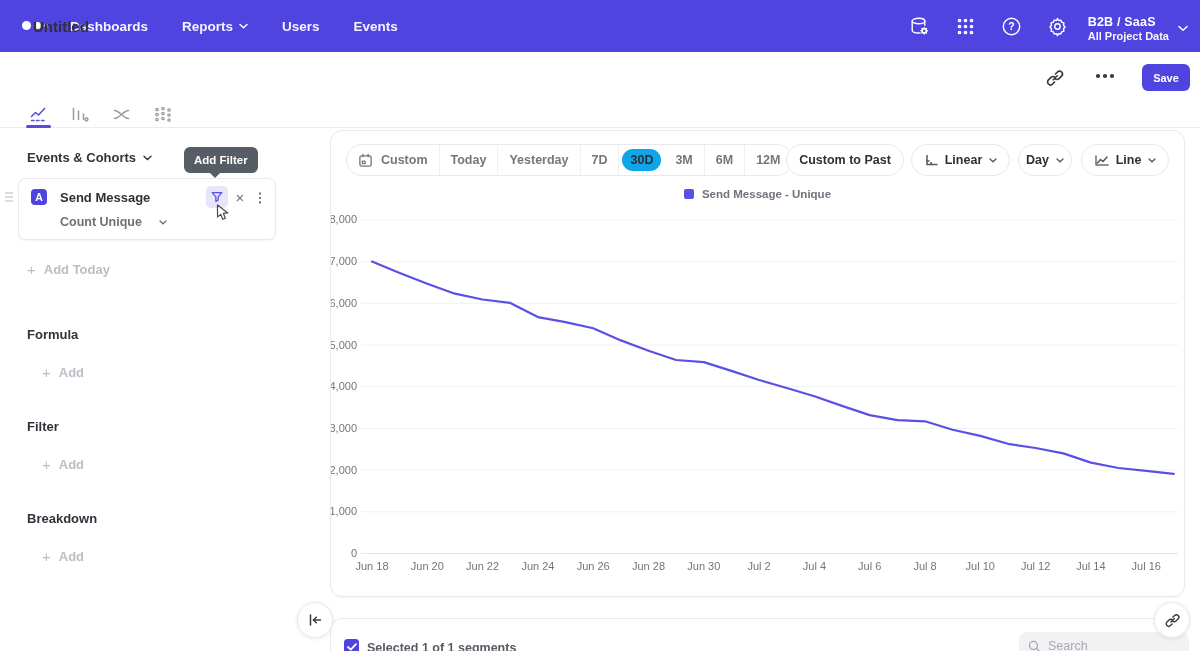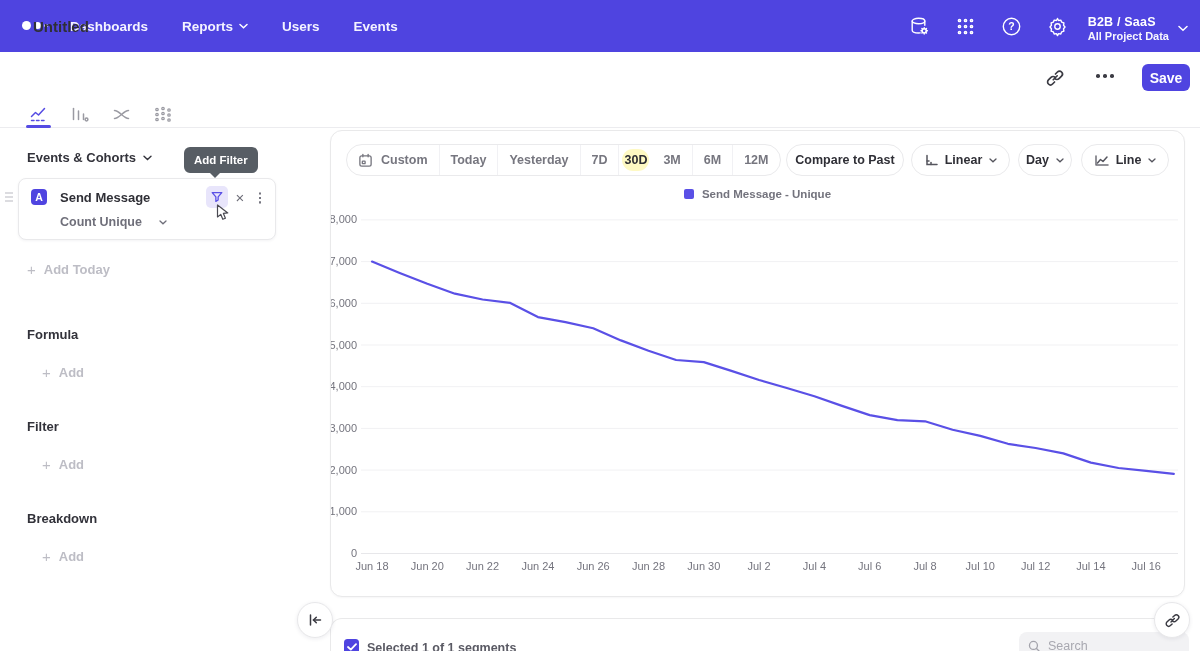--- a/index.html
+++ b/index.html
@@ -23,21 +23,21 @@
   .project .ptxt { text-align:left; color:#fff; }
   .project .pname { font-size:12.5px; font-weight:700; letter-spacing:.2px; }
   .project .psub { font-size:11px; font-weight:600; opacity:.95; margin-top:1px; }
 
   
   .rep-header { position:absolute; left:0; top:52px; width:1200px; height:51px; background:#fff; }
   .rep-title { position:absolute; left:33px; top:18px; font-size:15px; font-weight:700; color:#2f2f36; }
   .hdr-link { position:absolute; left:1045px; top:68px; width:20px; height:20px; cursor:pointer; }
   .hdr-more { position:absolute; left:1096px; top:74px; display:flex; gap:3.5px; cursor:pointer; }
   .hdr-more i { width:3.5px; height:3.5px; border-radius:50%; background:#3c3c44; display:block; }
-  .save-btn { position:absolute; left:1142px; top:64px; width:48px; height:27px; background:#4f44e0; color:#fff; border:none; border-radius:6px; font-size:14px; font-weight:600; font-family:inherit; cursor:pointer; }
+  .save-btn { position:absolute; left:1142px; top:64px; width:48px; height:27px; background:#4f44e0; color:#fff; border:none; border-radius:6px; font-size:11px; font-weight:600; font-family:inherit; cursor:pointer; }
 
   
   .tabs-row { position:absolute; left:0; top:103px; width:1200px; height:25px; border-bottom:1px solid #ececef; background:#fff; }
   .tab { position:absolute; top:1px; width:24px; height:21px; display:flex; align-items:center; justify-content:center; cursor:pointer; }
   .tab-underline { position:absolute; left:26px; top:22px; width:25px; height:3px; background:#554be3; border-radius:2px; }
 
   
   .qp-header { position:absolute; left:27px; top:150px; font-size:13px; font-weight:700; color:#32323a; display:flex; align-items:center; gap:7px; }
   .tooltip { position:absolute; left:184px; top:147px; height:26px; background:#575d64; color:#fff; border-radius:6px; font-size:11.5px; font-weight:600; display:flex; align-items:center; padding:0 10px; z-index:30; }
   .tooltip::after { content:""; position:absolute; left:26px; bottom:-5px; border-left:5px solid transparent; border-right:5px solid transparent; border-top:5px solid #575d64; }
@@ -54,21 +54,21 @@
   .add-link { position:absolute; display:flex; align-items:center; gap:8px; color:#bdbdc5; font-size:13px; font-weight:600; cursor:pointer; }
   .add-link .plus { font-size:15px; font-weight:400; }
   .qp-section { position:absolute; left:27px; font-size:13px; font-weight:700; color:#32323a; }
 
   
   .chart-card { position:absolute; left:330px; top:130px; width:855px; height:467px; background:#fff; border:1px solid #e9e9ea; border-radius:12px; box-shadow:0 1px 2px rgba(20,20,60,.04); }
   .seg-ctrl { position:absolute; left:15px; top:13px; height:32px; border:1px solid #eaeaec; border-radius:17px; display:flex; align-items:center; background:#fff; }
   .seg { height:100%; display:flex; align-items:center; padding:0 11px; font-size:12.5px; font-weight:600; color:#76767f; border-right:1px solid #f1f1f4; cursor:pointer; gap:8px; white-space:nowrap; }
   .seg:last-child { border-right:none; }
   .seg.active { border-right:none; padding:0; margin:0 3px; }
-  .seg.active span { background:#fef9c3; color:#2d2d33; font-weight:700; border-radius:13px; padding:4px 2px; }
+  .seg.active span { background:#0ea5e9; color:#2d2d33; font-weight:700; border-radius:13px; padding:4px 8px; }
   .pill-btn { position:absolute; top:13px; height:32px; border:1px solid #eaeaec; border-radius:17px; background:#fff; display:flex; align-items:center; justify-content:center; gap:7px; font-size:12.5px; font-weight:600; color:#2f2f36; cursor:pointer; white-space:nowrap; }
   .legend { position:absolute; left:0; top:57px; width:100%; display:flex; align-items:center; justify-content:center; gap:8px; }
   .legend .sw { width:10px; height:10px; border-radius:2px; }
   .legend .lbl { font-size:11.5px; font-weight:600; color:#73737d; }
   #chart-svg { position:absolute; left:0; top:0; }
 
   
   .bottom-panel { position:absolute; left:330px; top:618px; width:855px; height:40px; background:#fff; border:1px solid #e9e9ea; border-bottom:none; border-radius:12px 12px 0 0; }
   .checkbox { position:absolute; left:13px; top:20px; width:15px; height:15px; background:#4f44e0; border-radius:3.5px; display:flex; align-items:center; justify-content:center; cursor:pointer; }
   .seg-label { position:absolute; left:36px; top:22px; font-size:12.5px; font-weight:600; color:#5a5a64; }
@@ -294,21 +294,21 @@
         </div>
       <div class="seg">
           <span>6M</span>
         </div>
       <div class="seg">
           <span>12M</span>
         </div>
     </div>
 
     <div class="pill-btn" style="left:455px; width:118px;">
-      <span>Compare to Past</span>
+      <span>Custom to Past</span>
     </div>
 
     <div class="pill-btn" style="left:580px; width:99px;">
       <svg width="14" height="13" viewBox="0 0 14 13" fill="none" stroke="#55555e" stroke-width="1.5" stroke-linecap="round">
           <polyline points="3,1.5 3,10.5 13,10.5"></polyline>
           <line x1="3" y1="7" x2="5" y2="7"></line>
           <line x1="7" y1="10.5" x2="7" y2="8.5"></line>
         </svg>
       <span>Linear</span>
       <svg width="8" height="5" viewBox="0 0 8 5">

